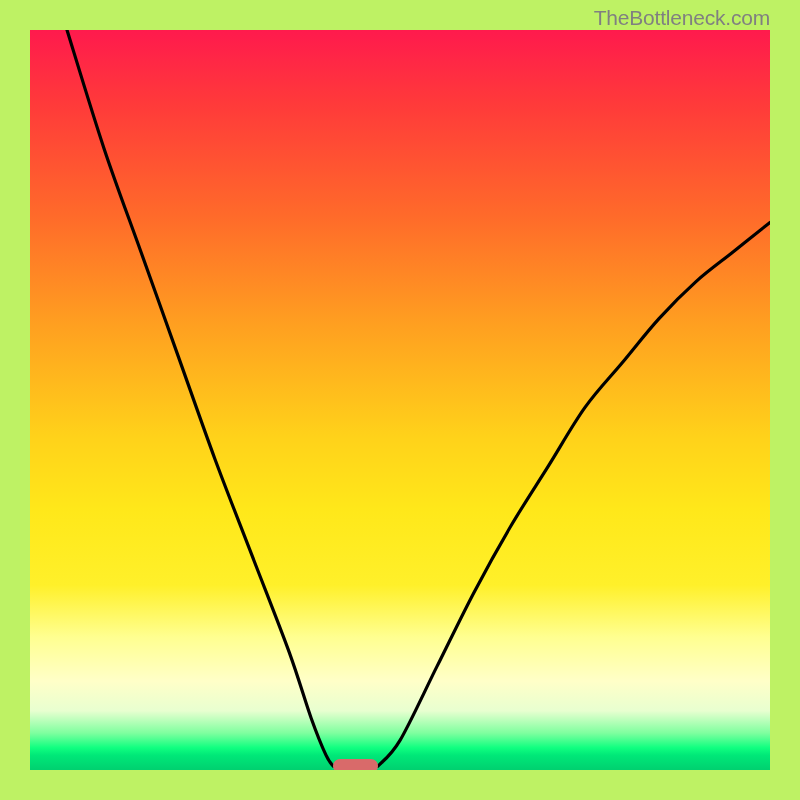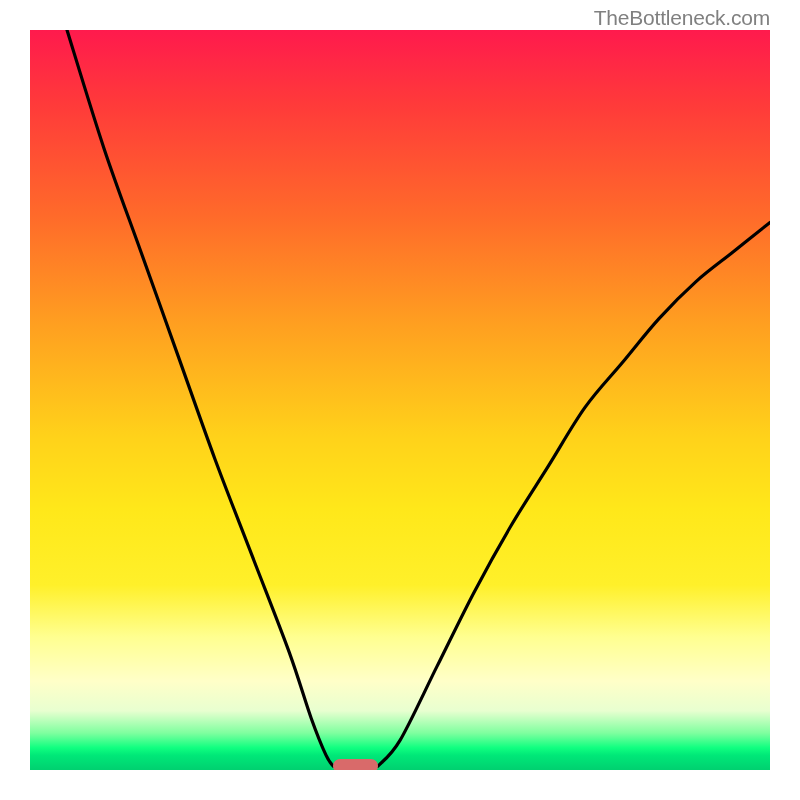--- a/index.html
+++ b/index.html
@@ -9,21 +9,21 @@
     height: 800px;
     overflow: hidden;
     background: #000;
     font-family: Arial, Helvetica, sans-serif;
   }
   .frame {
     position: absolute;
     top: 0; left: 0;
     width: 800px;
     height: 800px;
-    background: #ffffff;
+    background: #bef264;
   }
   .plot-area {
     position: absolute;
     top: 30px;
     left: 30px;
     width: 740px;
     height: 740px;
     overflow: hidden;
   }
   .gradient-bg {

